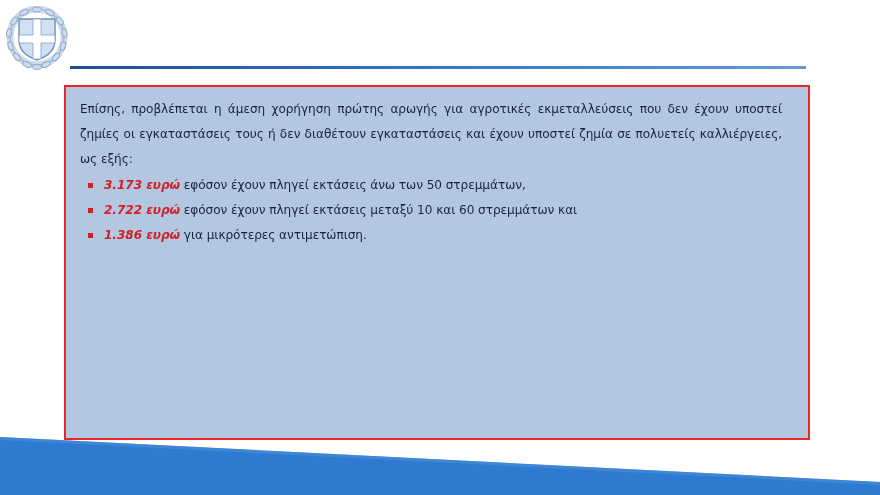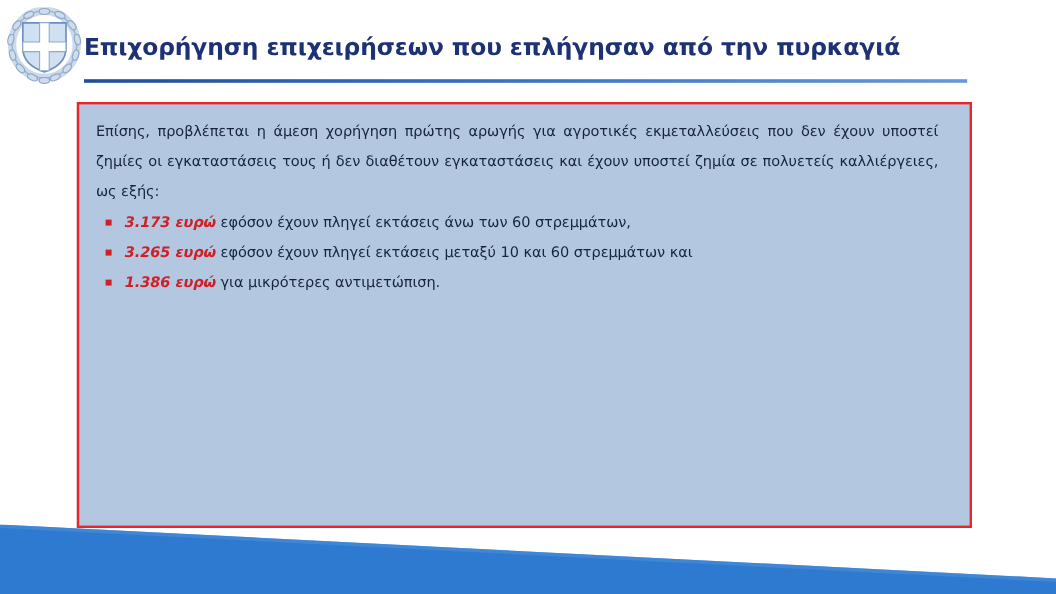--- a/index.html
+++ b/index.html
@@ -137,35 +137,34 @@
         <ellipse cx="8" cy="15" rx="4.4" ry="2.4" transform="rotate(128 8 15)"></ellipse>
         <ellipse cx="18" cy="6.5" rx="4.4" ry="2.4" transform="rotate(155 18 6.5)"></ellipse>
       </g>
 
       <path d="M13 13 H49 V34 C49 45 40 51 31 54 C22 51 13 45 13 34 Z" fill="#cfe0f2" stroke="#6d8fb8" stroke-width="1.4"></path>
 
       <path d="M27 13 H35 V29 H49 V37 H35 V53 H27 V37 H13 V29 H27 Z" fill="#ffffff" stroke="#8fa9cb" stroke-width="0.9"></path>
     </svg>
   </div>
 
-  <div class="slide-title">Επιχορήγηση επιχειρήσεων που επλήγησαν από την πυρκαγιά</div>
   <div class="title-rule"></div>
 
   <div class="content-box">
 
     <p class="para">Επίσης, προβλέπεται η άμεση χορήγηση πρώτης αρωγής για αγροτικές εκμεταλλεύσεις που δεν έχουν υποστεί ζημίες οι εγκαταστάσεις τους ή δεν διαθέτουν εγκαταστάσεις και έχουν υποστεί ζημία σε πολυετείς καλλιέργειες, ως εξής:</p>
 
     <ul class="bullets">
       <li>
         <span class="bullet-marker"></span>
-        <span class="amount">3.173 ευρώ</span><span> εφόσον έχουν πληγεί εκτάσεις άνω των 60 στρεμμάτων,</span>
+        <span class="amount">3.173 ευρώ</span><span> εφόσον έχουν πληγεί εκτάσεις άνω των 50 στρεμμάτων,</span>
       </li>
       <li>
         <span class="bullet-marker"></span>
-        <span class="amount">3.265 ευρώ</span><span> εφόσον έχουν πληγεί εκτάσεις μεταξύ 10 και 60 στρεμμάτων και</span>
+        <span class="amount">2.722 ευρώ</span><span> εφόσον έχουν πληγεί εκτάσεις μεταξύ 10 και 60 στρεμμάτων και</span>
       </li>
       <li>
         <span class="bullet-marker"></span>
         <span class="amount">1.386 ευρώ</span><span> για μικρότερες αντιμετώπιση.</span>
       </li>
     </ul>
 
     <div class="spacer-gap"></div>
 
 

